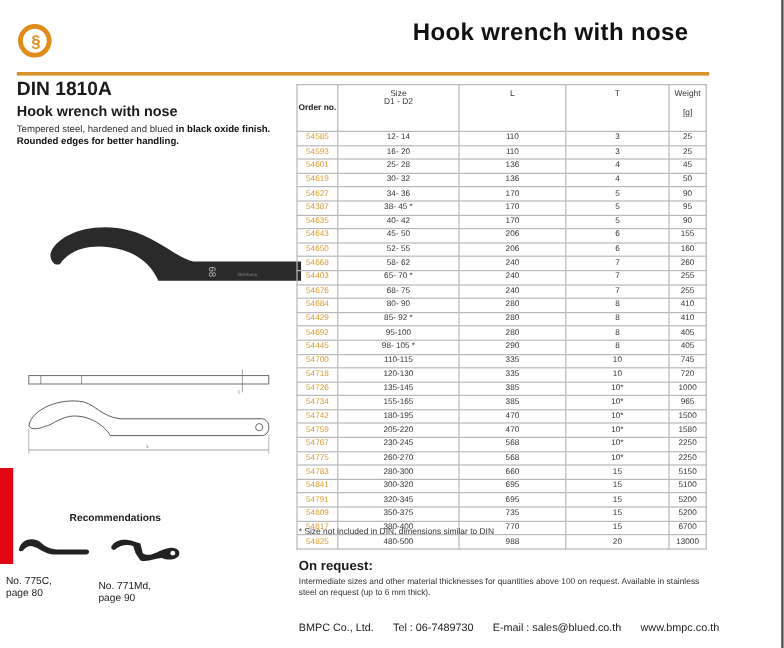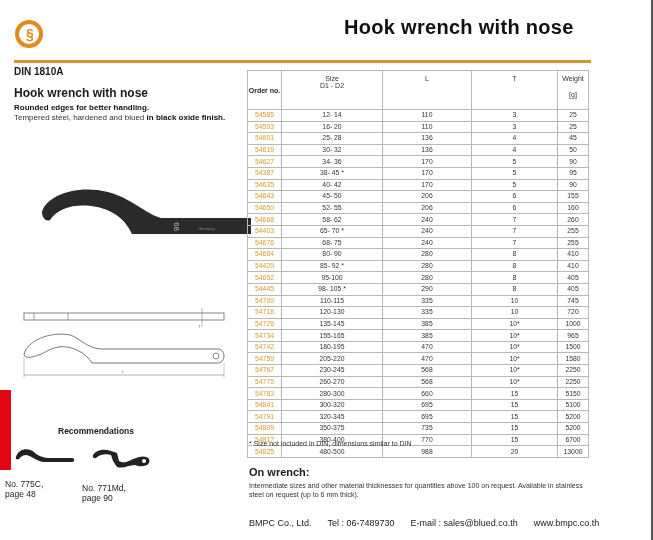--- a/index.html
+++ b/index.html
@@ -8,21 +8,21 @@
     background: #ffffff;
     font-family: "Liberation Sans", sans-serif; color: #1a1a1a;
   }
   .right-edge { position: absolute; right: 0; top: 0; width: 2px; height: 540px; background: #555; }
   .logo { position: absolute; left: 14px; top: 16px; height: 36px; display: flex; align-items: center; }
   .logo-text { font-family: "DejaVu Sans", sans-serif; font-weight: bold; font-size: 34px; color: #e08c1a; letter-spacing: -2px; line-height: 36px; }
   .logo-ring { width: 28px; height: 28px; border: 4px solid #e08c1a; border-radius: 50%; margin-left: 1px; position: relative; box-sizing: border-box; }
   .logo-ring span { position: absolute; left: 7px; top: 2px; font-size: 14px; font-weight: bold; color: #e08c1a; line-height: 16px; }
   .page-title { position: absolute; left: 344px; top: 16px; font-size: 20px; font-weight: bold; color: #111; letter-spacing: 0.3px; }
   .orange-rule { position: absolute; left: 14px; top: 60px; width: 577px; height: 3px; background: #d9932e; }
-  .din { position: absolute; left: 14px; top: 66px; font-size: 10px; font-weight: bold; }
+  .din { position: absolute; left: 14px; top: 66px; font-size: 16px; font-weight: bold; }
   .subtitle { position: absolute; left: 14px; top: 86px; font-size: 12px; font-weight: bold; }
   .desc { position: absolute; left: 14px; top: 103px; width: 232px; font-size: 8px; line-height: 10px; color: #333; }
   .desc b { color: #111; }
 
   .wrench-photo { position: absolute; left: 36px; top: 186px; width: 215px; height: 64px; }
   .wrench-drawing { position: absolute; left: 20px; top: 305px; width: 210px; height: 80px; }
   .red-block { position: absolute; left: 0; top: 390px; width: 11px; height: 80px; background: #e30613; }
   .rec-title { position: absolute; left: 14px; top: 426px; font-size: 8.5px; font-weight: bold; margin-left: 44px; }
   .rec-item { position: absolute; top: 447px; width: 80px; text-align: left; font-size: 8.5px; line-height: 10px; color: #222; }
   .rec-item svg { display: block; margin: 0 auto 14px; }
@@ -47,22 +47,22 @@
   <div class="logo-ring">
       <span>§</span>
     </div>
 </div>
 <div class="page-title">Hook wrench with nose</div>
 <div class="orange-rule"></div>
 
 <div class="din">DIN 1810A</div>
 <div class="subtitle">Hook wrench with nose</div>
 <div class="desc">
+  <div><span>Tempered steel, hardened and blued </span><b>in black oxide finish.</b></div>
   <div><b>Rounded edges for better handling.</b></div>
-  <div><span>Tempered steel, hardened and blued </span><b>in black oxide finish.</b></div>
 </div>
 
 <svg class="wrench-photo" viewBox="0 0 215 64">
   <path d="M6 26 C 10 10, 40 -2, 72 6 C 95 12, 110 28, 125 32 L 215 32 L 215 48 L 96 48 C 88 30, 72 22, 55 20 C 38 18, 22 22, 14 34 C 10 36, 6 32, 6 26 Z" fill="#2a2a2a"></path>
   <text x="138" y="44" font-size="8" fill="#bbb" transform="rotate(90 142 40)" font-family="Liberation Sans, sans-serif">68</text>
   <text x="162" y="44" font-size="4" fill="#888" font-family="Liberation Sans, sans-serif">Germany</text>
 </svg>
 
 <svg class="wrench-drawing" viewBox="0 0 210 80">
   <rect x="4" y="8" width="200" height="7" fill="none" stroke="#666" stroke-width="0.8"></rect>
@@ -78,21 +78,21 @@
   <text x="102" y="68" font-size="4" fill="#666" font-family="Liberation Sans, sans-serif">L</text>
 </svg>
 
 <div class="red-block"></div>
 <div class="rec-title">Recommendations</div>
 <div class="rec-item" style="left:5px;">
   <svg width="62" height="18" viewBox="0 0 62 18">
     <path d="M2 10 C 4 2, 14 0, 20 5 C 24 9, 30 11, 36 11 L 58 11 C 61 11, 61 15, 58 15 L 30 15 C 24 15, 18 9, 12 8 C 8 8, 6 11, 5 12 C 3 13, 1 12, 2 10 Z" fill="#222"></path>
   </svg>
   <div>No. 775C,</div>
-  <div>page 48</div>
+  <div>page 80</div>
 </div>
 <div class="rec-item" style="left:82px;">
   <svg width="62" height="22" viewBox="0 0 62 22">
     <path d="M2 8 C 6 2, 14 2, 20 4 L 26 6 L 28 14 C 34 18, 40 12, 48 10 C 56 8, 60 12, 58 16 C 56 20, 48 20, 44 18 C 38 18, 32 22, 26 20 L 22 14 L 20 8 C 14 6, 8 8, 5 11 C 3 12, 1 10, 2 8 Z" fill="#222"></path>
     <circle cx="53" cy="14" r="2" fill="#fff"></circle>
   </svg>
   <div>No. 771Md,</div>
   <div>page 90</div>
 </div>
 
@@ -320,21 +320,21 @@
         <td class="ord">54825</td>
         <td>480-500</td>
         <td>988</td>
         <td>20</td>
         <td>13000</td>
       </tr>
     </tbody>
 </table>
 
 <div class="footnote">* Size not included in DIN, dimensions similar to DIN</div>
-<div class="req-title">On wrench:</div>
+<div class="req-title">On request:</div>
 <div class="req-text">Intermediate sizes and other material thicknesses for quantities above 100 on request. Available in stainless steel on request (up to 6 mm thick).</div>
 
 <div class="contact">
   <span>BMPC Co., Ltd.</span>
   <span>Tel : 06-7489730</span>
   <span>E-mail : sales@blued.co.th</span>
   <span>www.bmpc.co.th</span>
 </div>
 
 </body></html>

